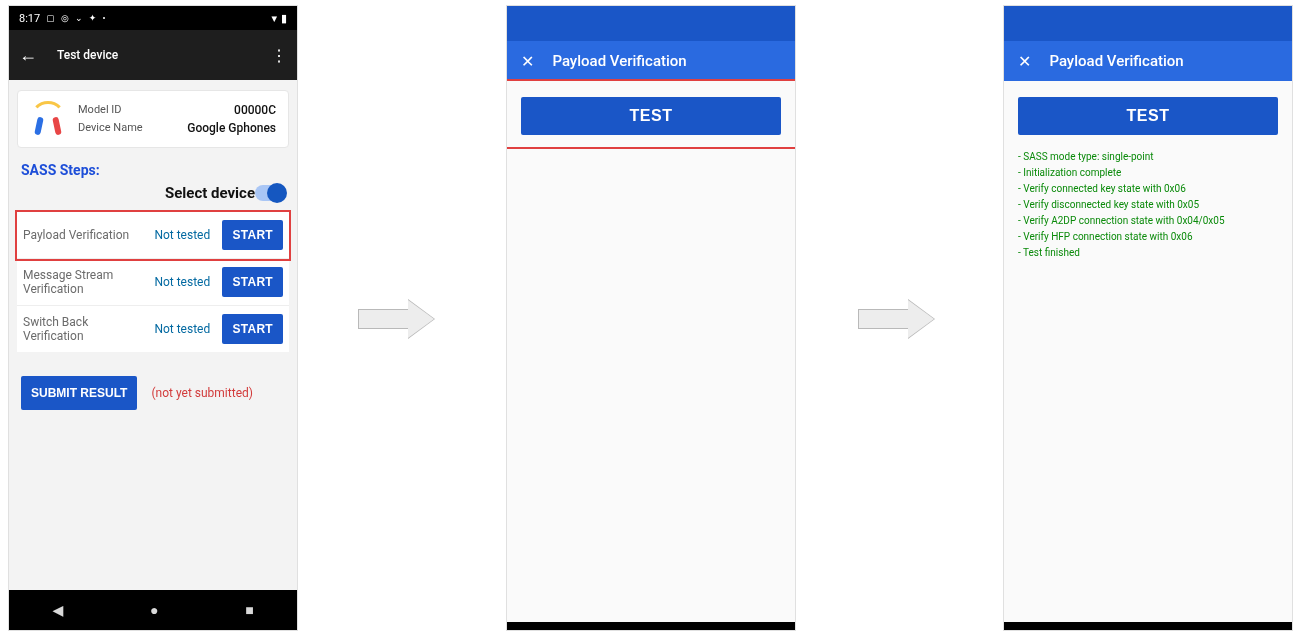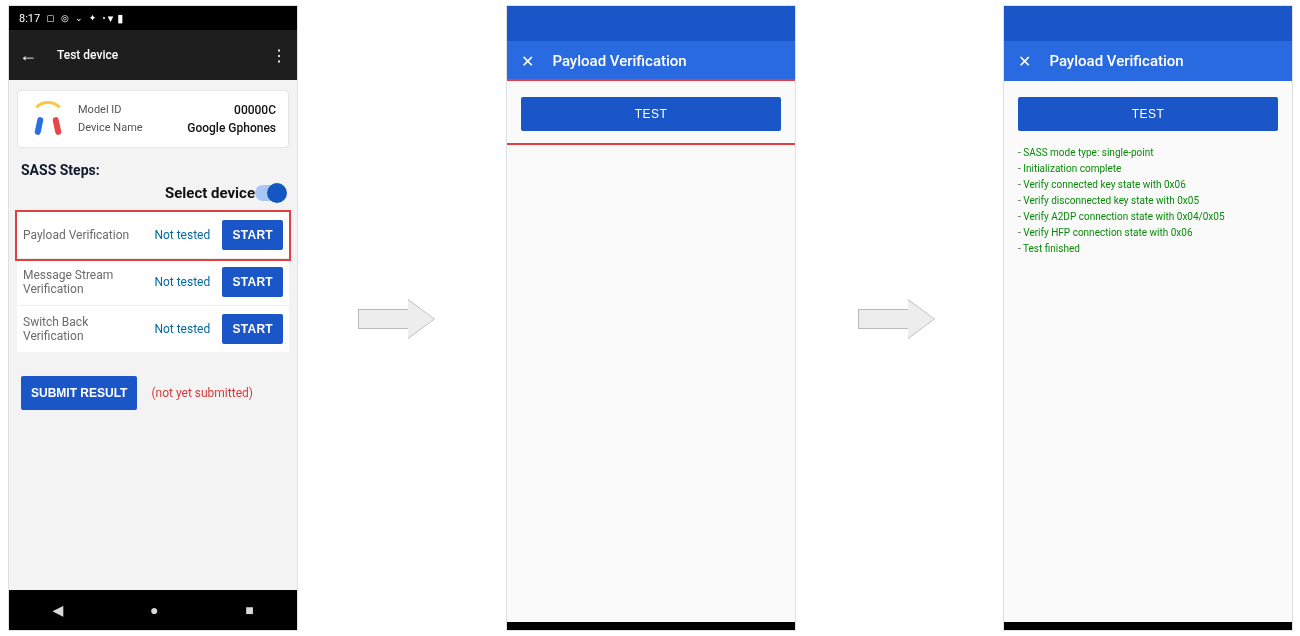--- a/index.html
+++ b/index.html
@@ -23,21 +23,21 @@
   .phone-2 { left: 506px; top: 5px; }
   .phone-3 { left: 1003px; top: 5px; }
 
   
   .status-bar {
     height: 24px;
     background: #000;
     color: #fff;
     display: flex;
     align-items: center;
-    justify-content: flex-start;
+    justify-content: space-between;
     padding: 0 10px;
     font-size: 11px;
   }
   .status-left { display:flex; align-items:center; gap:6px; }
   .status-right { display:flex; align-items:center; gap:4px; }
   .app-bar-dark {
     height: 50px;
     background: #1e1e1e;
     color: #fff;
     display: flex;
@@ -72,21 +72,21 @@
   }
   .device-icon .bud {
     position:absolute; width:6px; height:18px; border-radius:3px;
     bottom:2px;
   }
   .device-icon .bud.l { left:6px; background:#2b6fe4; transform:rotate(12deg);}
   .device-icon .bud.r { right:6px; background:#e84646; transform:rotate(-12deg);}
   .card-rows { flex:1; font-size:11px; color:#555; }
   .card-rows .row { display:flex; justify-content:space-between; line-height:18px;}
   .card-rows .row .val { color:#111; font-weight:500; font-size:12px;}
-  .section-label { font-size:14px; font-weight:700; color:#0f172a; margin:14px 12px 1px; }
+  .section-label { font-size:14px; font-weight:700; color:#1d4ed8; margin:14px 12px 1px; }
   .select-row {
     display:flex; align-items:center; justify-content:flex-end;
     margin: 6px 12px 10px;
   }
   .select-row .lbl { font-size:15px; font-weight:700; color:#111; }
   .toggle {
     width:30px; height:16px; border-radius:8px; background:#a9c6f5;
     position:relative;
   }
   .toggle::after {
@@ -134,21 +134,21 @@
     height:40px; background:#2a6ae0;
     display:flex; align-items:center; gap:18px;
     color:#fff; padding:0 14px; font-size:15px; font-weight:500;
   }
   .blue-subheader .x { font-size:16px; font-weight:400; }
   .btn-test-wrap {
     padding:16px 14px 12px; background:#fafafa;
   }
   .btn-test {
     width:100%; background:#1a56c7; color:#fff; border:none;
-    font-size:12px; font-weight:400; padding:10px 0; letter-spacing:.5px;
+    font-size:16px; font-weight:700; padding:10px 0; letter-spacing:.5px;
     border-radius:2px;
   }
   .log-lines {
     padding: 2px 14px; background:#fafafa;
     font-size:10px; line-height:16px; color:#0a8a0a;
   }
   .phone .body-fill { position:absolute; top:75px; bottom:8px; left:0; right:0; background:#fafafa; }
   .bottom-black {
     position:absolute; bottom:0; left:0; right:0; height:8px; background:#000;
   }

